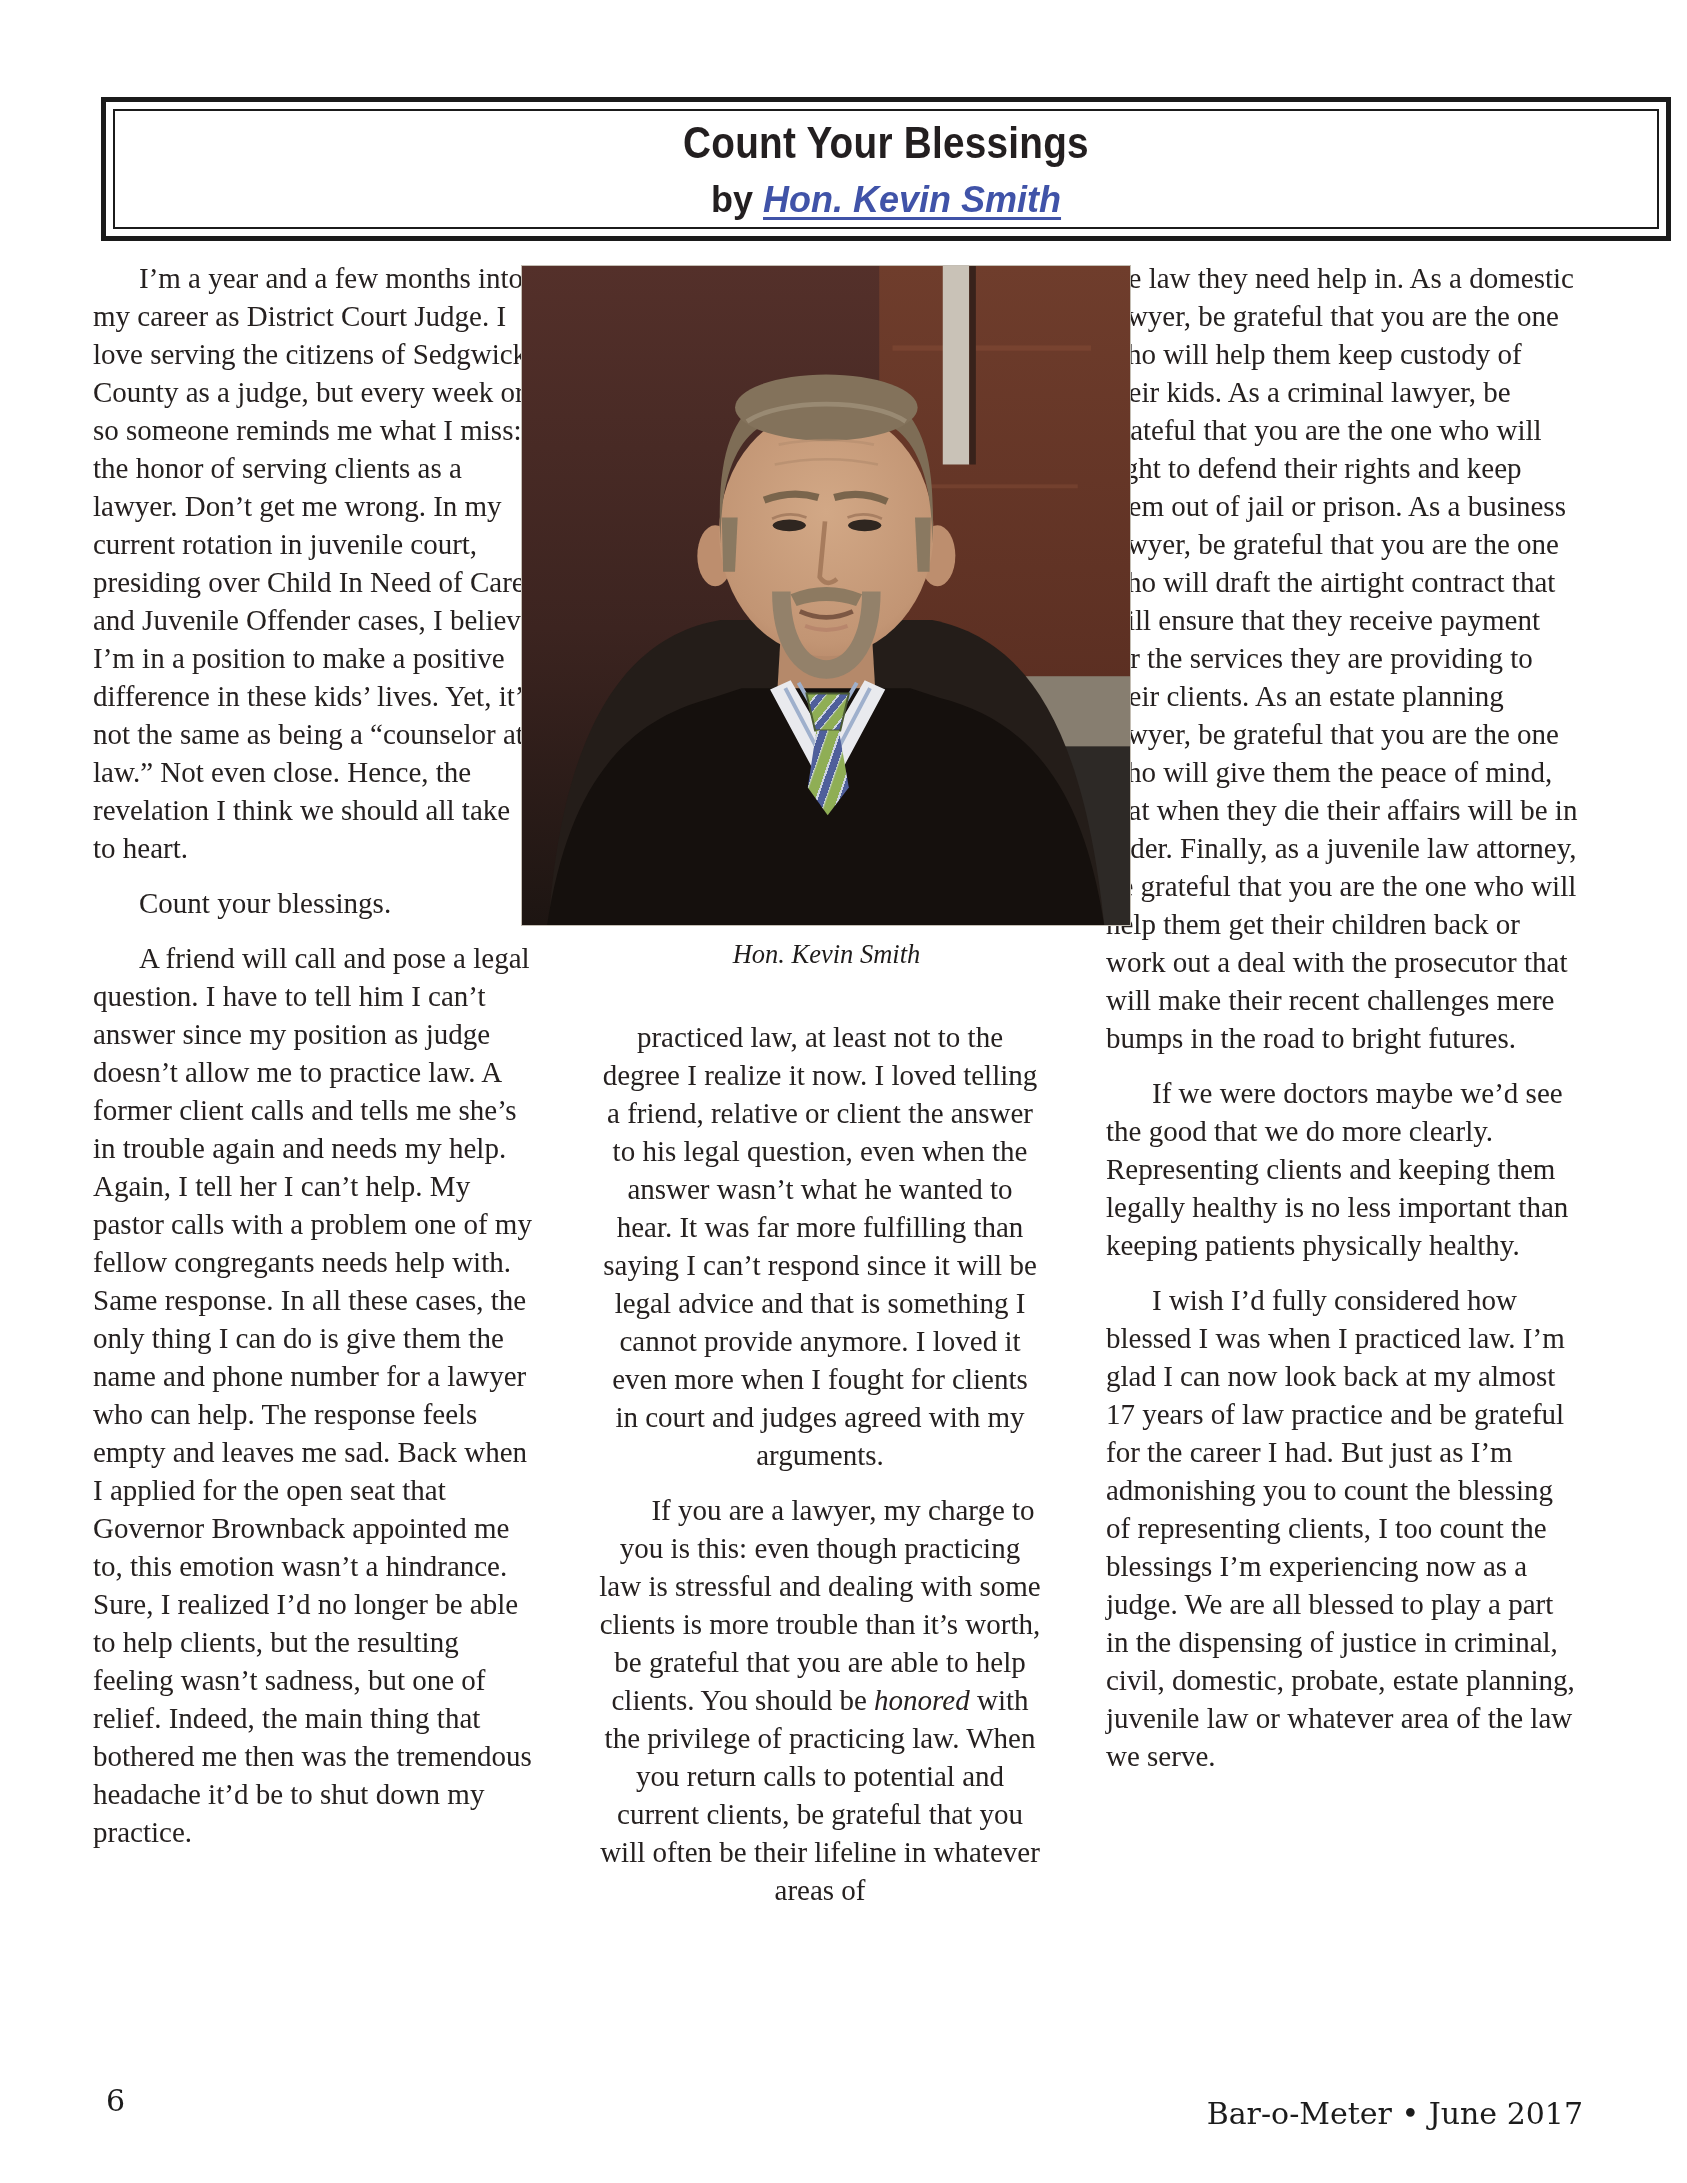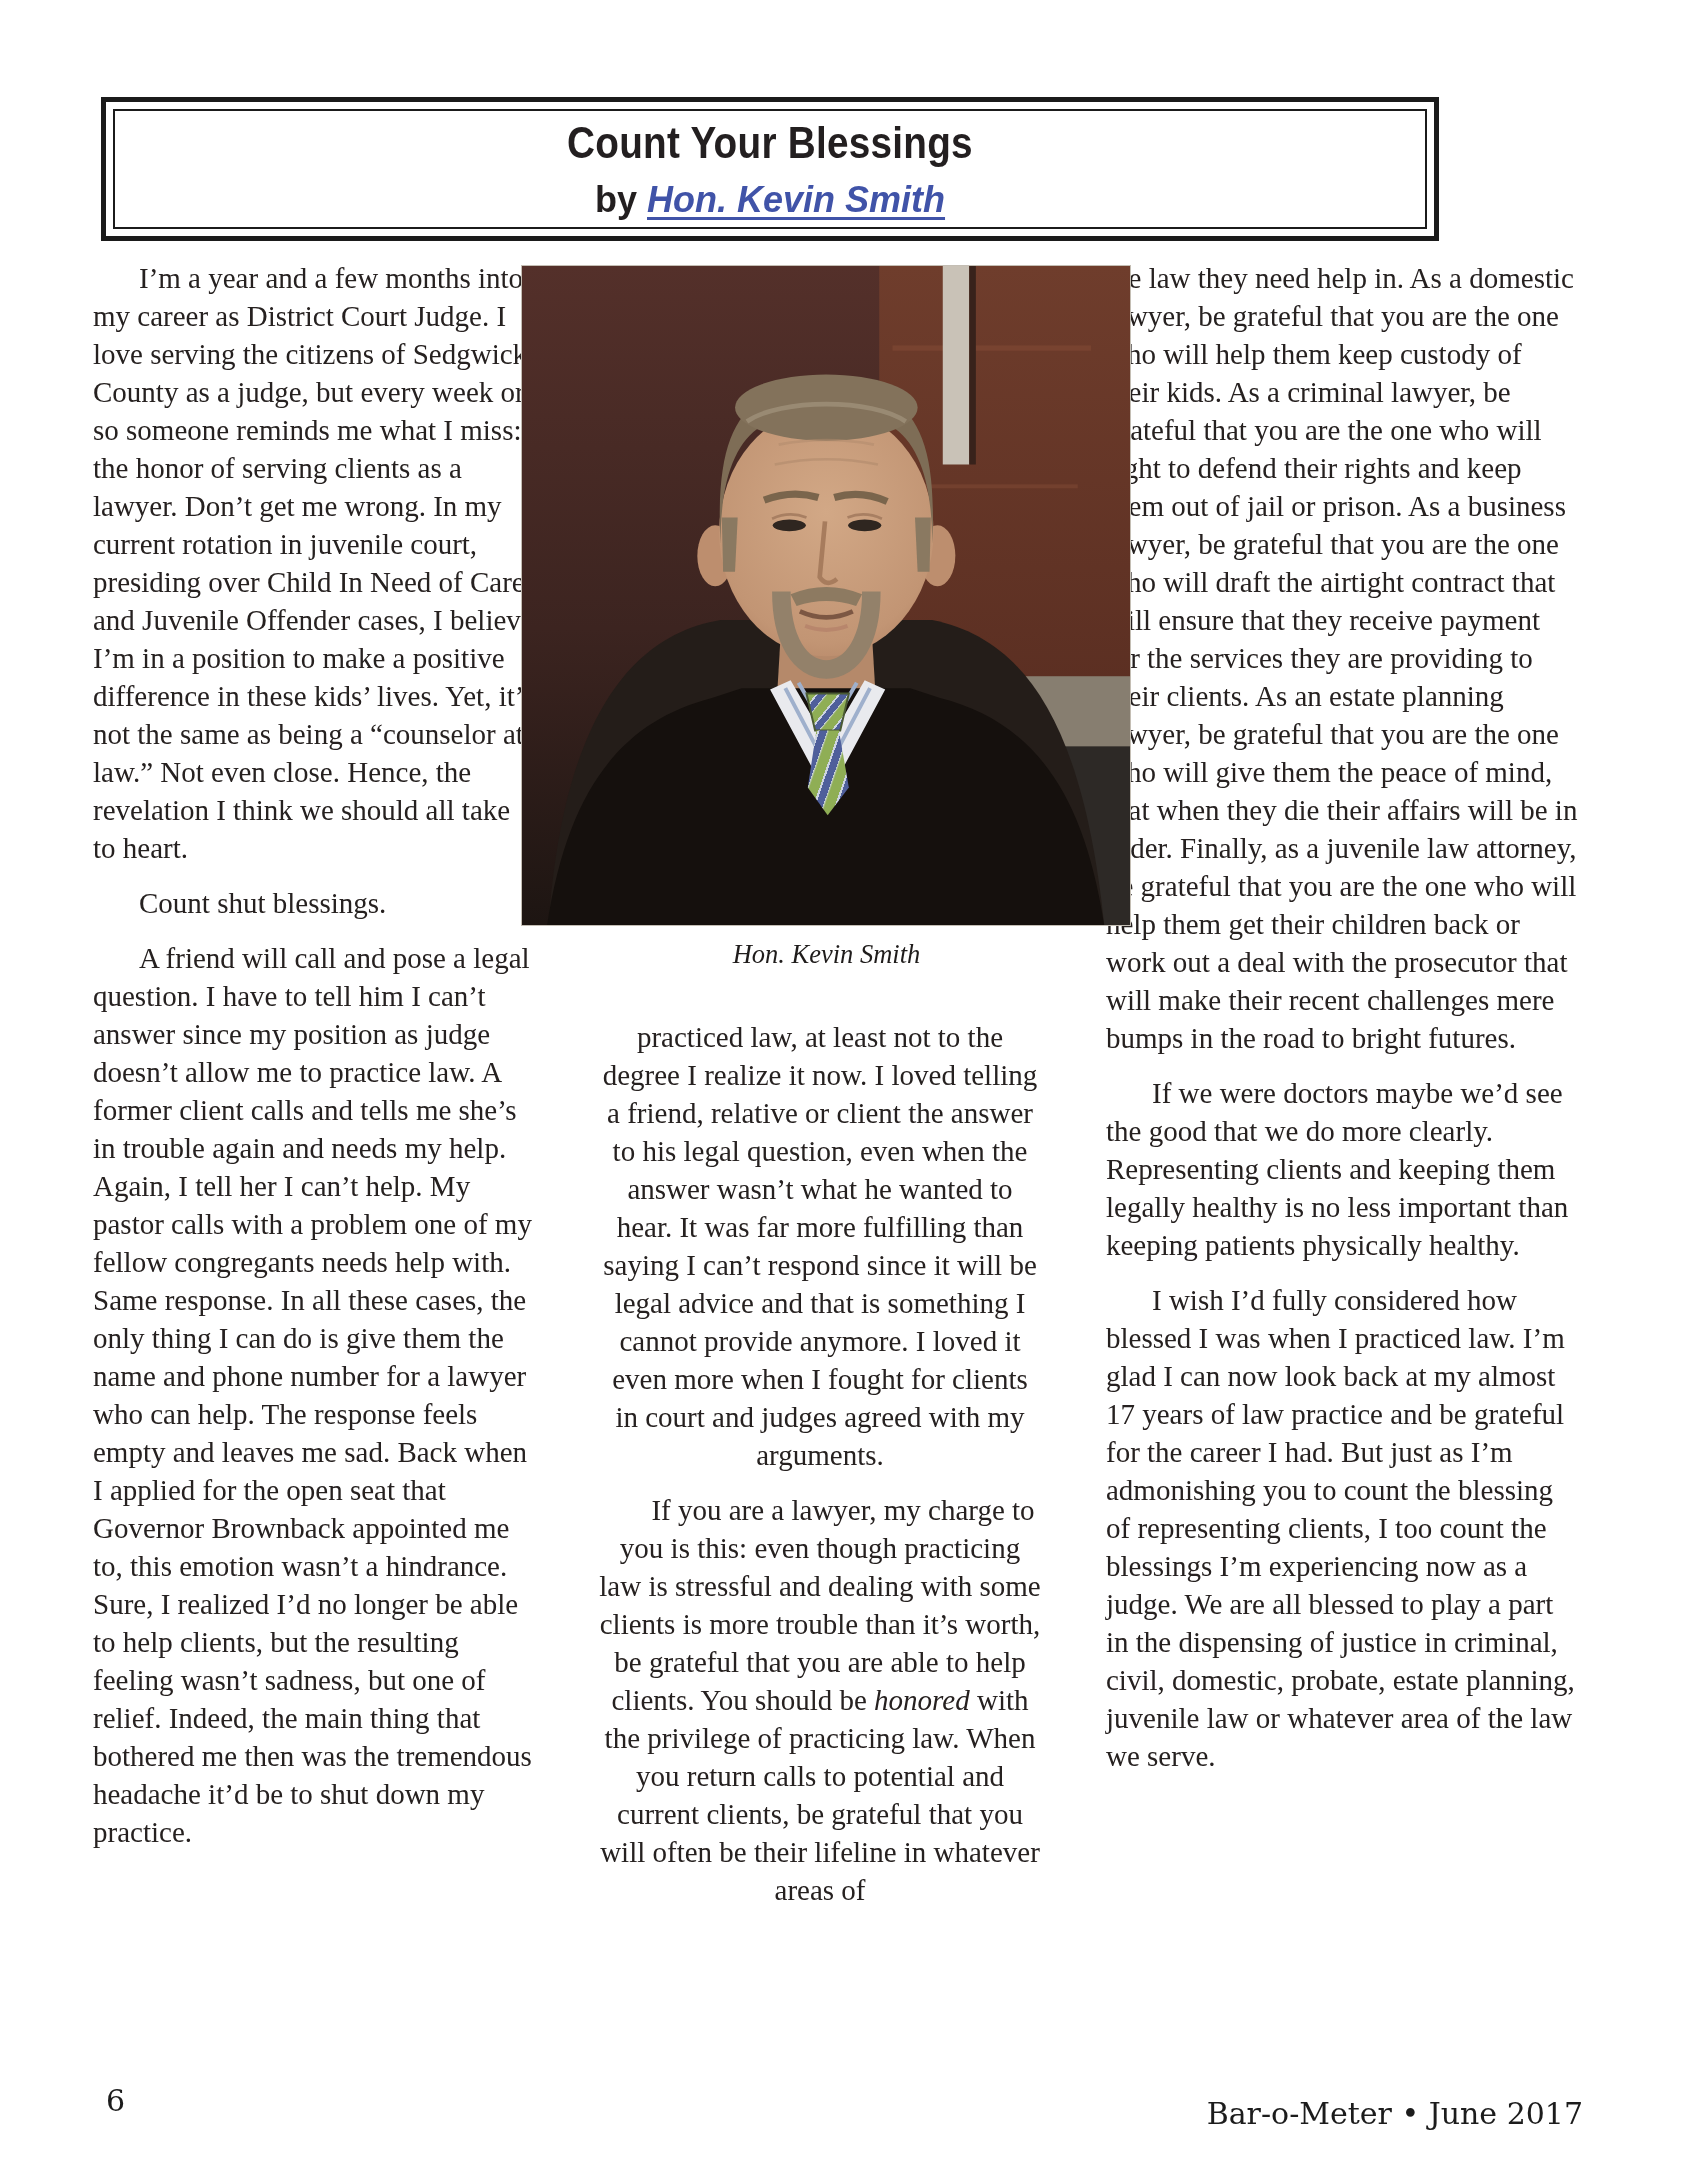--- a/index.html
+++ b/index.html
@@ -1,20 +1,20 @@
 <!DOCTYPE html>
 <html style="font-size:10.6px"><head>
 <meta charset="utf-8">
 <style>
   html,body{margin:0;padding:0;background:#ffffff;}
   .page{position:relative;width:1687px;height:2183px;background:#ffffff;overflow:hidden;
         font-family:"Liberation Serif", serif;color:#262120;}
 
   
-  .header-box{position:absolute;left:101px;top:97px;width:1338px;height:144px;
+  .header-box{position:absolute;left:101px;top:97px;width:1570px;height:144px;
               border:5.3px solid #1b1b1b;box-sizing:border-box;background:#fff;}
   .header-inner{position:absolute;left:6.6px;top:6.6px;right:6.6px;bottom:6.6px;
                 border:2.6px solid #1b1b1b;display:flex;flex-direction:column;
                 align-items:center;justify-content:center;gap:9.3px;}
   .title{font-family:"Liberation Sans", sans-serif;font-weight:bold;font-size:45px;
          color:#231f20;display:inline-block;transform:scaleX(.86);letter-spacing:0.3px;
          white-space:nowrap;}
   .byline{font-family:"Liberation Sans", sans-serif;font-weight:bold;font-size:36px;
           color:#231f20;white-space:nowrap;}
   .byline .byline-link{color:#4053a8;font-style:italic;text-decoration:underline;
@@ -52,21 +52,21 @@
       <div class="title">Count Your Blessings</div>
       <div class="byline">
         <span>by</span>
         <span class="byline-link">Hon. Kevin Smith</span>
       </div>
     </div>
   </div>
 
   <div class="col col1">
       <p class="para indent"><span>I’m a year and a few months into my career as District Court Judge. I love serving the citizens of Sedgwick County as a judge, but every week or so someone reminds me what I miss: the honor of serving clients as a lawyer. Don’t get me wrong. In my current rotation in juvenile court, presiding over Child In Need of Care and Juvenile Offender cases, I believe I’m in a position to make a positive difference in these kids’ lives. Yet, it’s not the same as being a “counselor at law.” Not even close. Hence, the revelation I think we should all take to heart.</span></p>
-      <p class="para indent"><span>Count shut blessings.</span></p>
+      <p class="para indent"><span>Count your blessings.</span></p>
       <p class="para indent"><span>A friend will call and pose a legal question. I have to tell him I can’t answer since my position as judge doesn’t allow me to practice law. A former client calls and tells me she’s in trouble again and needs my help. Again, I tell her I can’t help. My pastor calls with a problem one of my fellow congregants needs help with. Same response. In all these cases, the only thing I can do is give them the name and phone number for a lawyer who can help. The response feels empty and leaves me sad. Back when I applied for the open seat that Governor Brownback appointed me to, this emotion wasn’t a hindrance. Sure, I realized I’d no longer be able to help clients, but the resulting feeling wasn’t sadness, but one of relief. Indeed, the main thing that bothered me then was the tremendous headache it’d be to shut down my practice.</span></p>
     </div>
   <div class="col col2">
       <p class="para"><span>practiced law, at least not to the degree I realize it now. I loved telling a friend, relative or client the answer to his legal question, even when the answer wasn’t what he wanted to hear. It was far more fulfilling than saying I can’t respond since it will be legal advice and that is something I cannot provide anymore. I loved it even more when I fought for clients in court and judges agreed with my arguments.</span></p>
       <p class="para indent"><span>If you are a lawyer, my charge to you is this: even though practicing law is stressful and dealing with some clients is more trouble than it’s worth, be grateful that you are able to help clients. You should be </span><span class="it">honored</span><span> with the privilege of practicing law. When you return calls to potential and current clients, be grateful that you will often be their lifeline in whatever areas of</span></p>
     </div>
   <div class="col col3">
       <p class="para"><span>the law they need help in. As a domestic lawyer, be grateful that you are the one who will help them keep custody of their kids. As a criminal lawyer, be grateful that you are the one who will fight to defend their rights and keep them out of jail or prison. As a business lawyer, be grateful that you are the one who will draft the airtight contract that will ensure that they receive payment for the services they are providing to their clients. As an estate planning lawyer, be grateful that you are the one who will give them the peace of mind, that when they die their affairs will be in order. Finally, as a juvenile law attorney, be grateful that you are the one who will help them get their children back or work out a deal with the prosecutor that will make their recent challenges mere bumps in the road to bright futures.</span></p>
       <p class="para indent"><span>If we were doctors maybe we’d see the good that we do more clearly. Representing clients and keeping them legally healthy is no less important than keeping patients physically healthy.</span></p>
       <p class="para indent"><span>I wish I’d fully considered how blessed I was when I practiced law. I’m glad I can now look back at my almost 17 years of law practice and be grateful for the career I had. But just as I’m admonishing you to count the blessing of representing clients, I too count the blessings I’m experiencing now as a judge. We are all blessed to play a part in the dispensing of justice in criminal, civil, domestic, probate, estate planning, juvenile law or whatever area of the law we serve.</span></p>

